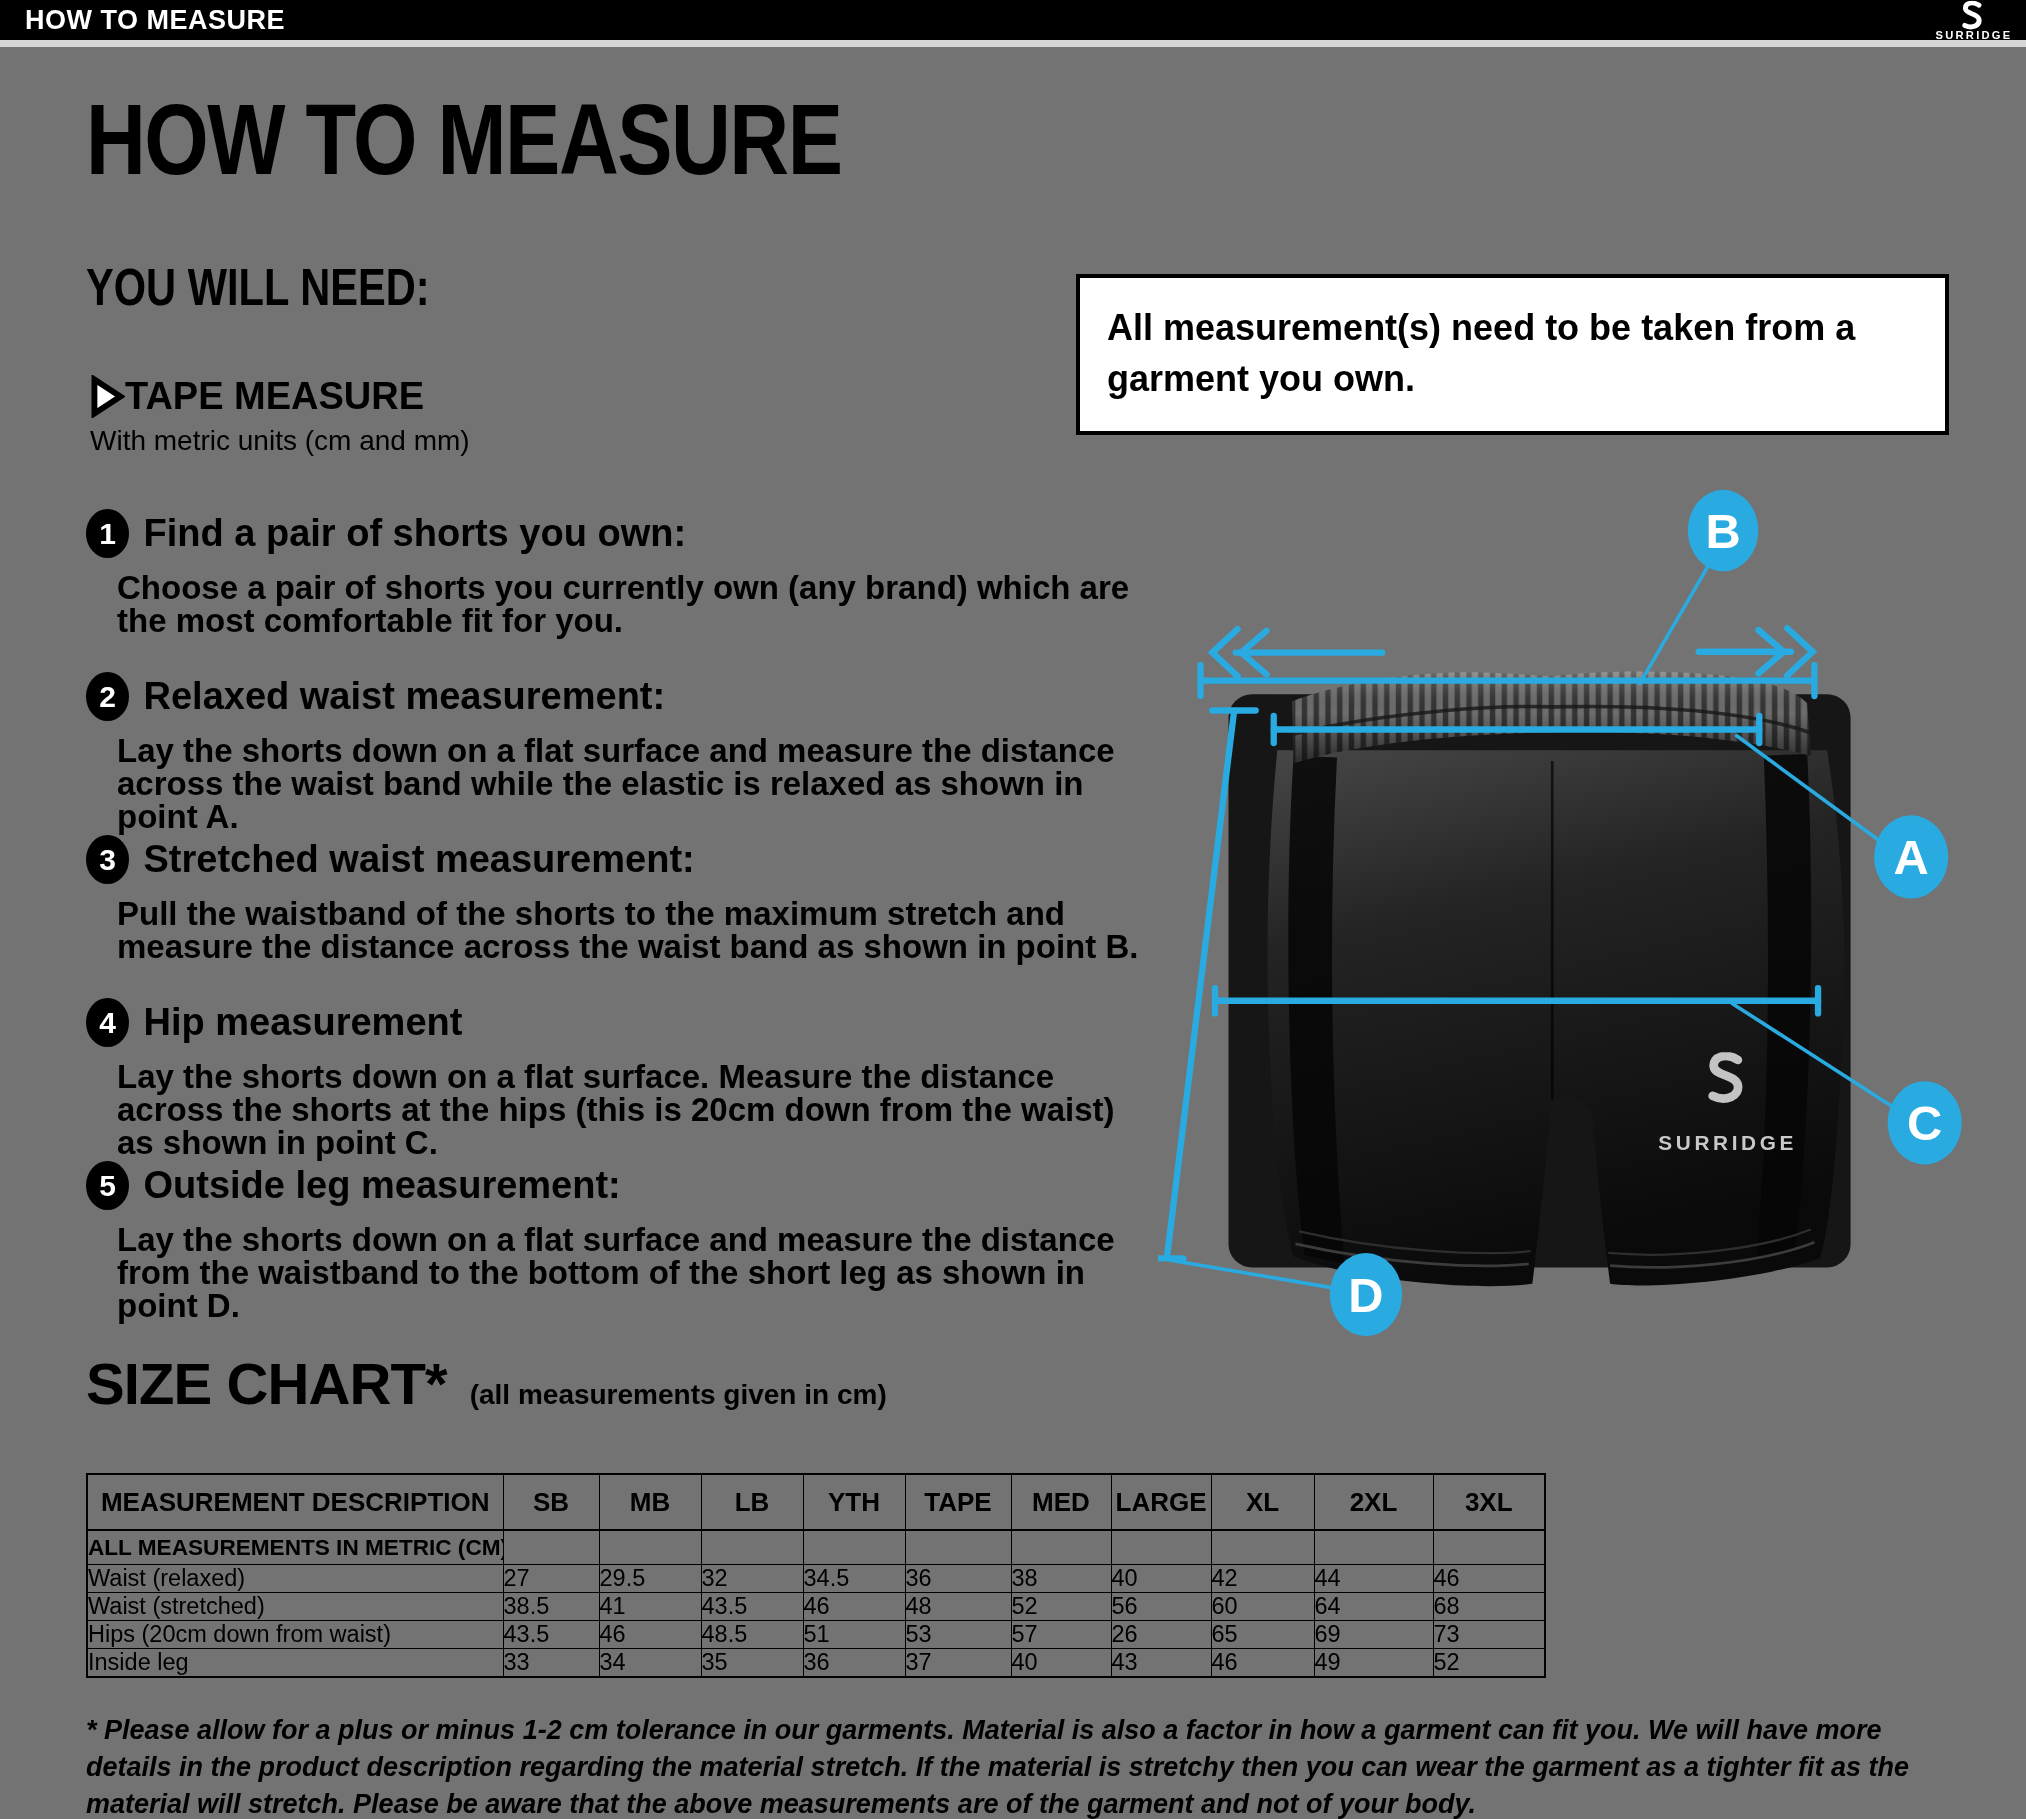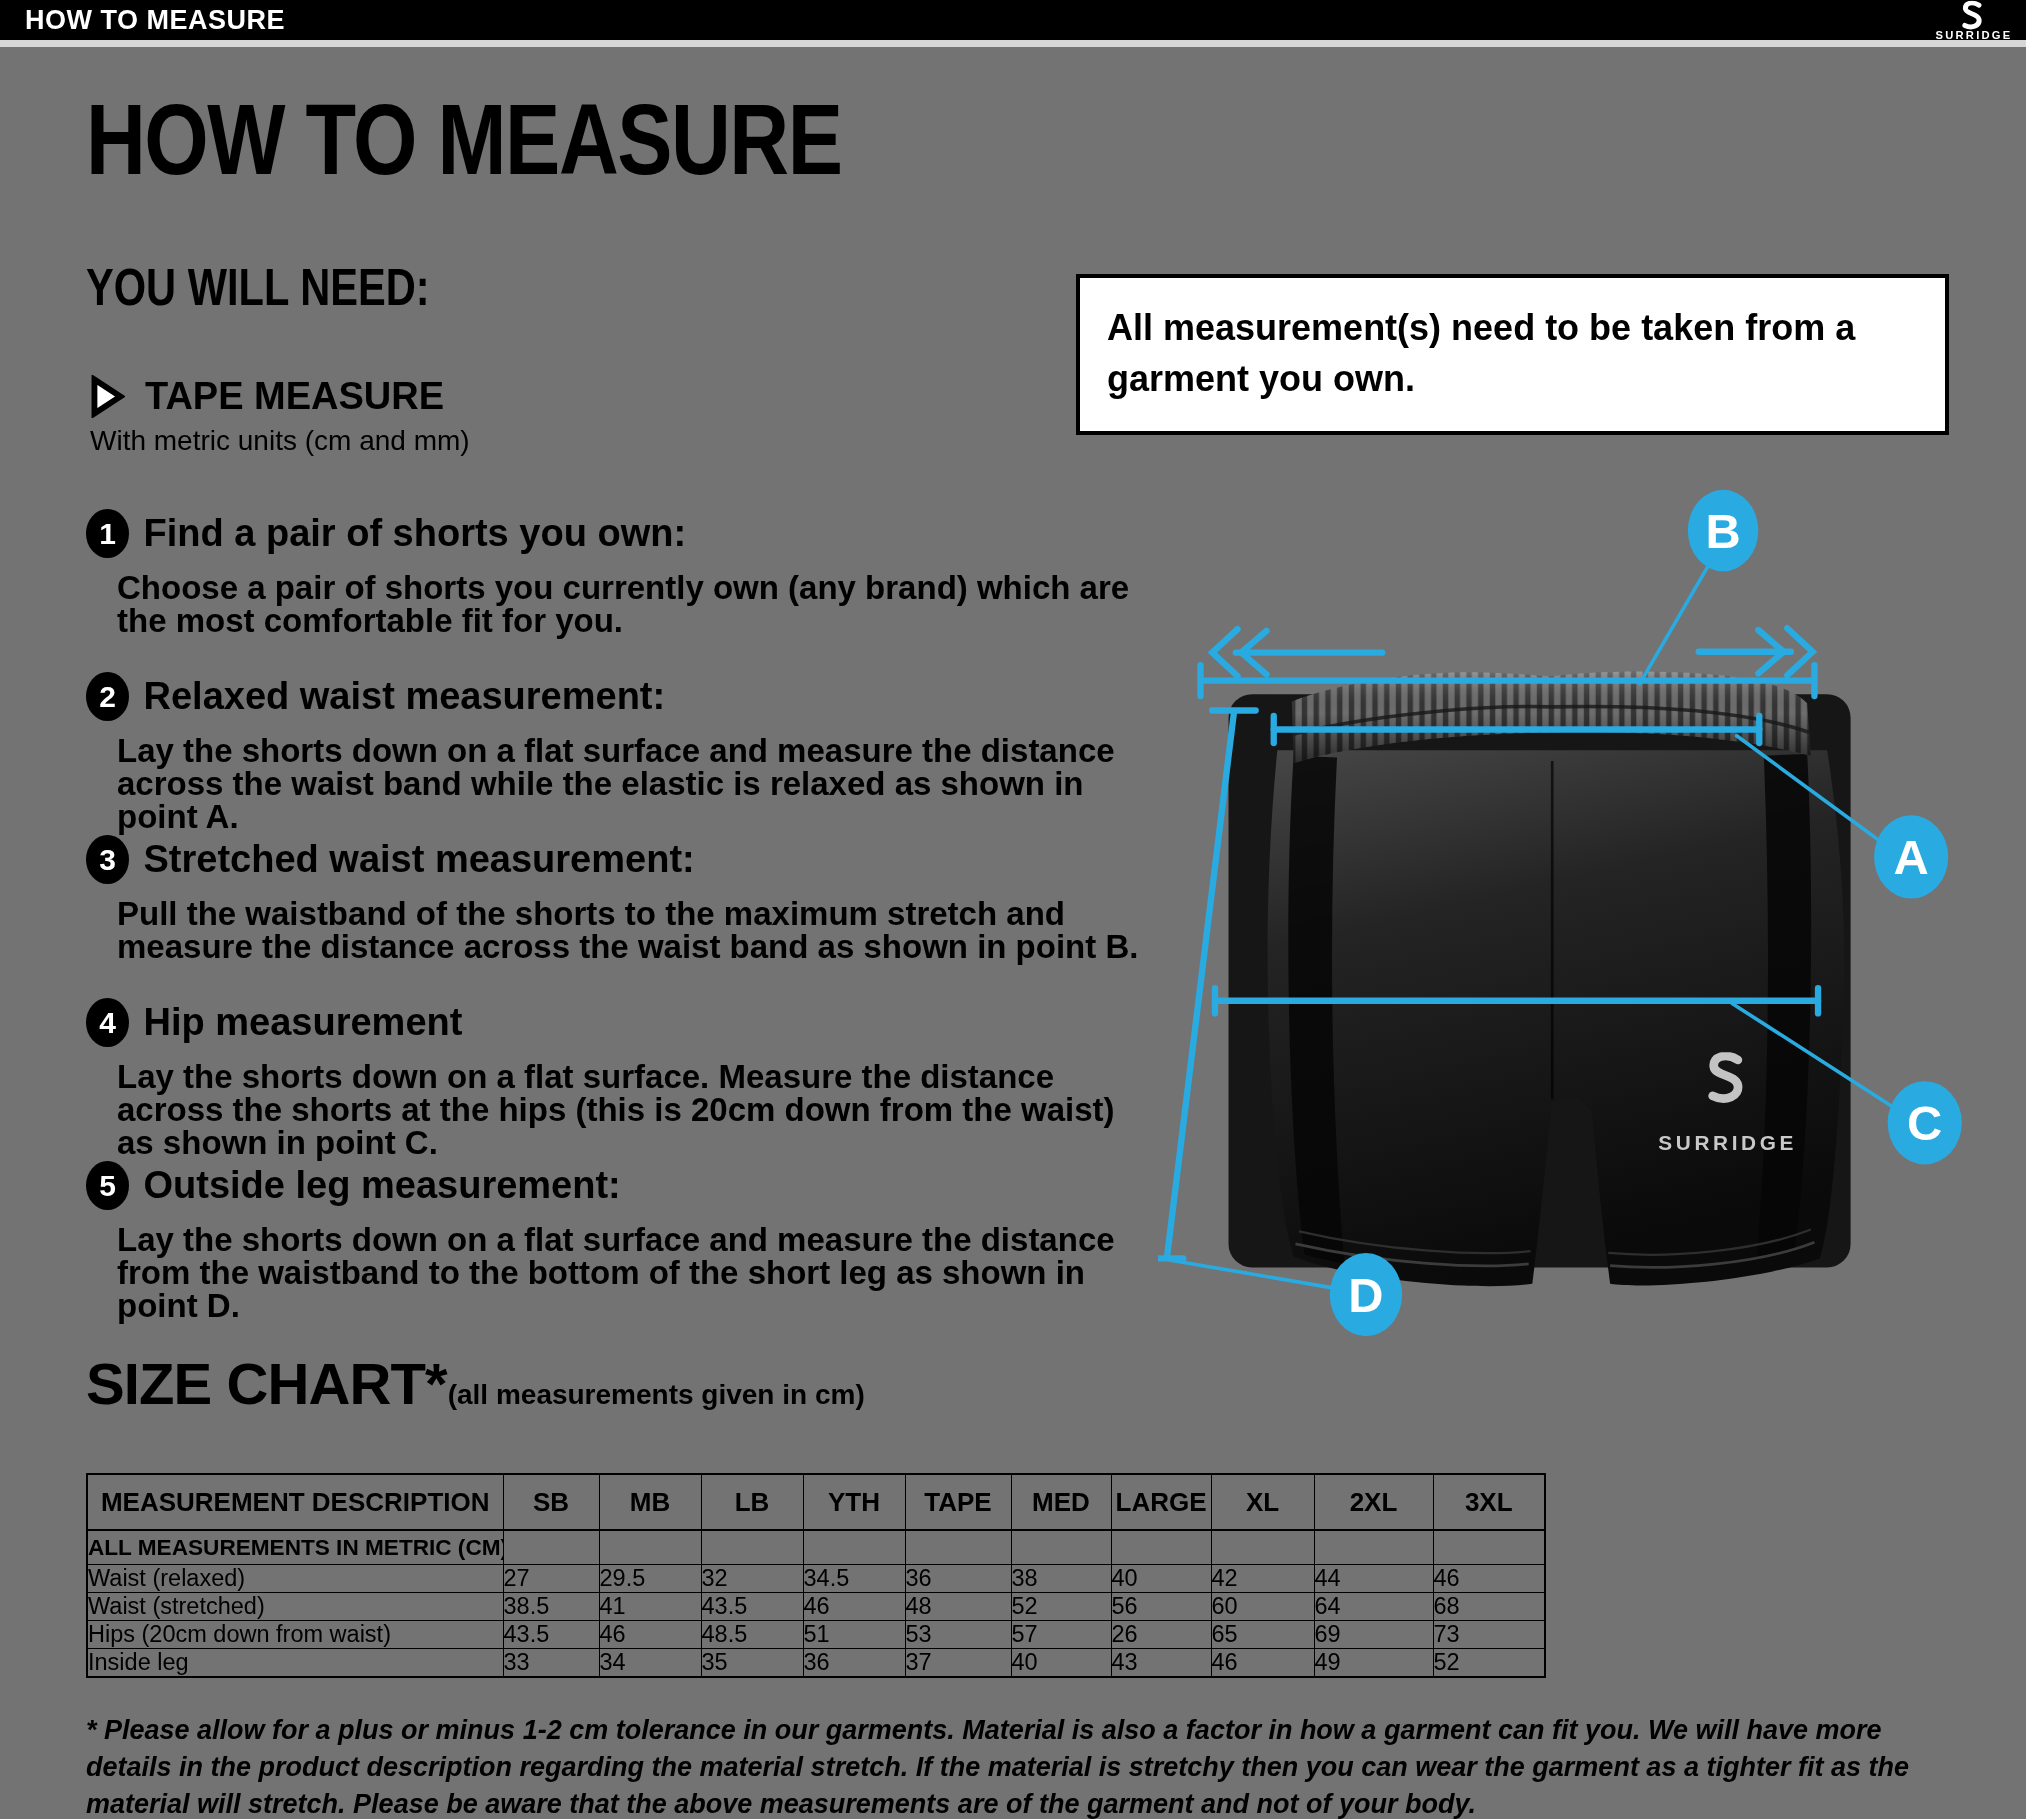--- a/index.html
+++ b/index.html
@@ -10,35 +10,35 @@
   
   .topbar{position:absolute;left:0;top:0;width:2026px;height:47px;background:#000;
     border-bottom:7.2px solid #d6d6d6;display:flex;align-items:center;justify-content:space-between;box-sizing:border-box;}
   .topbar-title{color:#fff;font-weight:bold;font-size:27px;letter-spacing:0.5px;padding-left:25px;white-space:nowrap;}
   .topbar-logo{padding-right:12.7px;display:flex;align-items:center;}
   
   .h1{position:absolute;left:86px;top:89px;font-size:101px;font-weight:bold;white-space:nowrap;
       transform:scaleX(.82);transform-origin:left top;letter-spacing:-1.8px;line-height:1;}
   .h2{position:absolute;left:86px;top:261px;font-size:52px;font-weight:bold;white-space:nowrap;
       transform:scaleX(.80);transform-origin:left top;line-height:1;}
-  .tape-row{position:absolute;left:89px;top:375px;display:flex;align-items:flex-start;gap:20px;}
+  .tape-row{position:absolute;left:89px;top:375px;display:flex;align-items:flex-start;}
   .tape-row .tape-label{font-size:38px;font-weight:bold;white-space:nowrap;}
   .tape-note{position:absolute;left:90px;top:425px;font-size:28px;font-weight:normal;white-space:nowrap;}
   
   .callout{position:absolute;left:1076px;top:274px;width:873px;box-sizing:border-box;border:4.5px solid #000;
     padding:23.5px 27px 27px 27px;font-size:36px;font-weight:bold;line-height:51px;background:#fff;}
   
   .step{position:absolute;left:86px;width:1072px;}
   .step-head{display:flex;align-items:center;gap:14.5px;}
   .badge{width:43px;height:49px;border-radius:50%;background:#000;color:#fff;flex:0 0 auto;
     display:flex;align-items:center;justify-content:center;font-size:30px;font-weight:bold;}
   .step-title{font-size:38px;font-weight:bold;white-space:nowrap;}
   .step-body{margin-top:12.7px;font-size:33px;font-weight:bold;line-height:33px;max-width:1054px;margin-left:31px;}
   
-  .sc-head{position:absolute;left:86px;top:1350px;display:flex;align-items:baseline;gap:1px;white-space:nowrap;}
+  .sc-head{position:absolute;left:86px;top:1350px;display:flex;align-items:baseline;gap:23px;white-space:nowrap;}
   .sc-title{font-size:58px;font-weight:bold;letter-spacing:-0.9px;}
   .sc-sub{font-size:28px;font-weight:bold;}
   table.size{position:absolute;left:86px;top:1473px;width:1459px;border-collapse:collapse;table-layout:fixed;
     border:2.7px solid #000;}
   table.size th,table.size td{border:1.8px solid #000;padding:0;overflow:hidden;white-space:nowrap;}
   table.size th{height:54px;font-size:26px;font-weight:bold;text-align:center;border-bottom:2.7px solid #000;}
   th.desc,td.lbl{text-align:left;padding-left:7.2px;}
   tr.note td{height:33px;font-size:22.6px;font-weight:bold;}
   tr.data td{height:27px;font-size:23.5px;font-weight:normal;text-align:left;}
   

